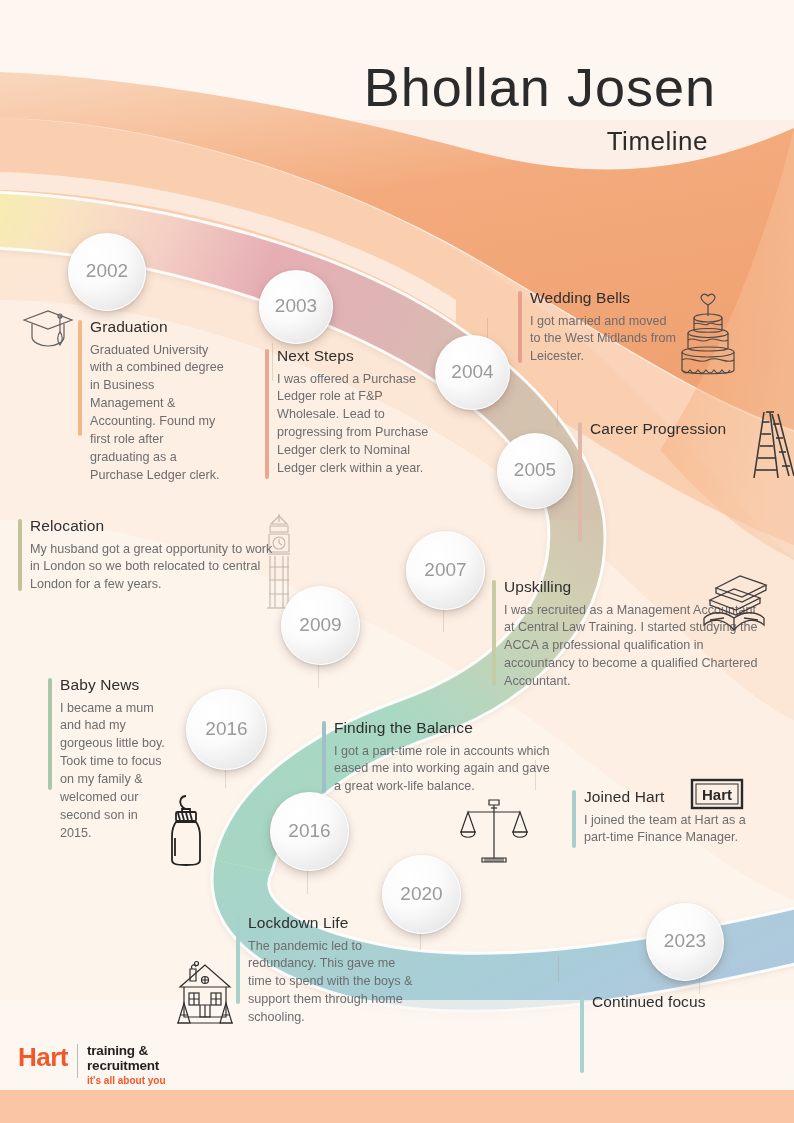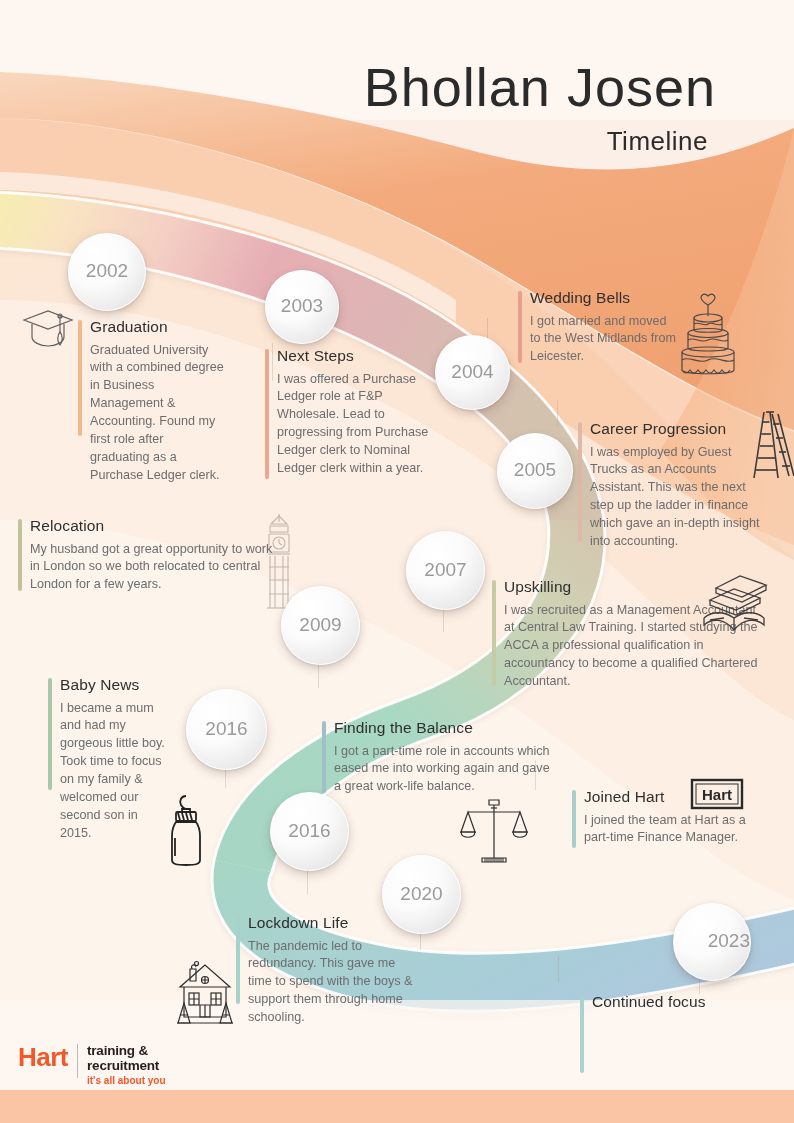--- a/index.html
+++ b/index.html
@@ -168,21 +168,21 @@
   <div class="whisk" style="left:225px;top:756px;width:1px;height:32px;"></div>
   <div class="whisk" style="left:307px;top:860px;width:1px;height:34px;"></div>
   <div class="whisk" style="left:420px;top:922px;width:1px;height:28px;"></div>
   <div class="whisk" style="left:558px;top:956px;width:1px;height:26px;"></div>
   <div class="whisk" style="left:699px;top:968px;width:1px;height:26px;"></div>
   <div class="whisk" style="left:535px;top:760px;width:1px;height:30px;"></div>
 
   <div class="year" style="left:68px;top:233px;width:76px;height:76px;font-size:19px;">
     <span>2002</span>
   </div>
-  <div class="year" style="left:265px;top:270px;width:72px;height:72px;font-size:19px;">
+  <div class="year" style="left:259px;top:270px;width:72px;height:72px;font-size:19px;">
     <span>2003</span>
   </div>
   <div class="year" style="left:435px;top:335px;width:73px;height:73px;font-size:19px;">
     <span>2004</span>
   </div>
   <div class="year" style="left:497px;top:433px;width:74px;height:74px;font-size:19px;">
     <span>2005</span>
   </div>
   <div class="year" style="left:406px;top:531px;width:77px;height:77px;font-size:19px;">
     <span>2007</span>
@@ -192,21 +192,21 @@
   </div>
   <div class="year" style="left:186px;top:689px;width:79px;height:79px;font-size:19px;">
     <span>2016</span>
   </div>
   <div class="year" style="left:270px;top:792px;width:77px;height:77px;font-size:19px;">
     <span>2016</span>
   </div>
   <div class="year" style="left:382px;top:855px;width:77px;height:77px;font-size:19px;">
     <span>2020</span>
   </div>
-  <div class="year" style="left:673px;top:903px;width:76px;height:76px;font-size:19px;justify-content:flex-end;">
+  <div class="year" style="left:646px;top:903px;width:76px;height:76px;font-size:19px;">
     <span>2023</span>
   </div>
 
   <div class="icon" style="left:20px;top:306px;">
     <svg width="56" height="48" viewBox="0 0 56 48" fill="none" stroke="#5f5f5f" stroke-width="1.2">
       <path d="M4 14 L28 5 L52 14 L28 23 Z"></path>
       <path d="M12 18 L12 31 C12 36 20 40 28 40 C36 40 44 36 44 31 L44 18"></path>
       <path d="M40 10 L40 26"></path>
       <path d="M40 26 C37 29 37 36 40 39 C43 36 43 29 40 26 Z"></path>
       <circle cx="40" cy="10" r="2"></circle>
@@ -355,21 +355,20 @@
     <div class="inner">
       <h3>Wedding Bells</h3>
       <p>I got married and moved to the West Midlands from Leicester.</p>
     </div>
   </div>
 
   <div class="entry" style="left:578px;top:420px;width:190px;">
     <div class="bar" style="height:120px;background:#ddb9a8;"></div>
     <div class="inner">
       <h3>Career Progression</h3>
-      <p>I was employed by Guest Trucks as an Accounts Assistant. This was the next step up the ladder in finance which gave an in-depth insight into accounting.</p>
     </div>
   </div>
 
   <div class="entry" style="left:18px;top:517px;width:262px;">
     <div class="bar" style="height:72px;background:#c2c29a;"></div>
     <div class="inner">
       <h3>Relocation</h3>
       <p>My husband got a great opportunity to work in London so we both relocated to central London for a few years.</p>
     </div>
   </div>

